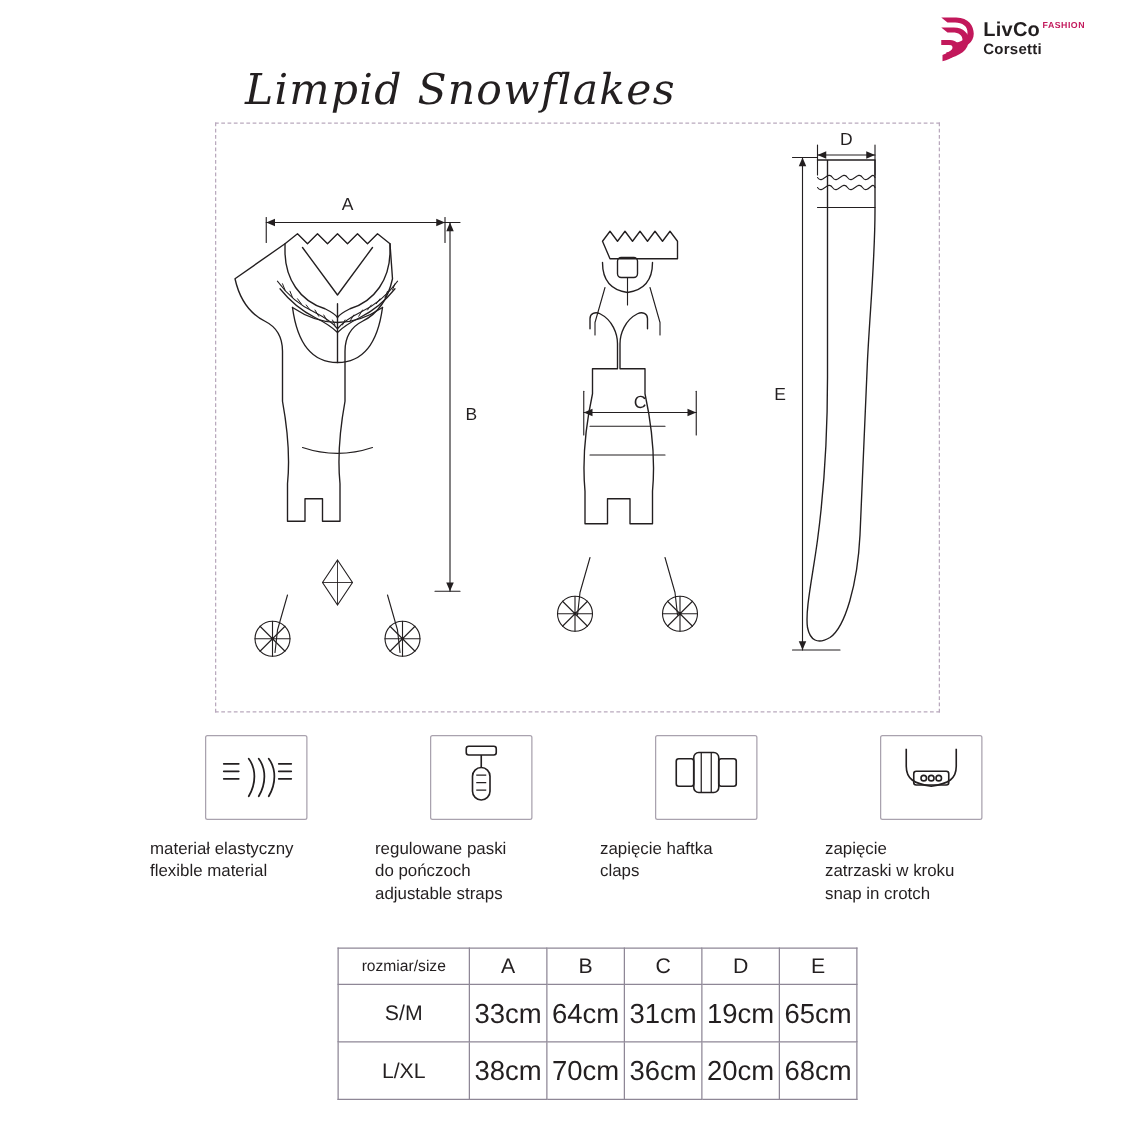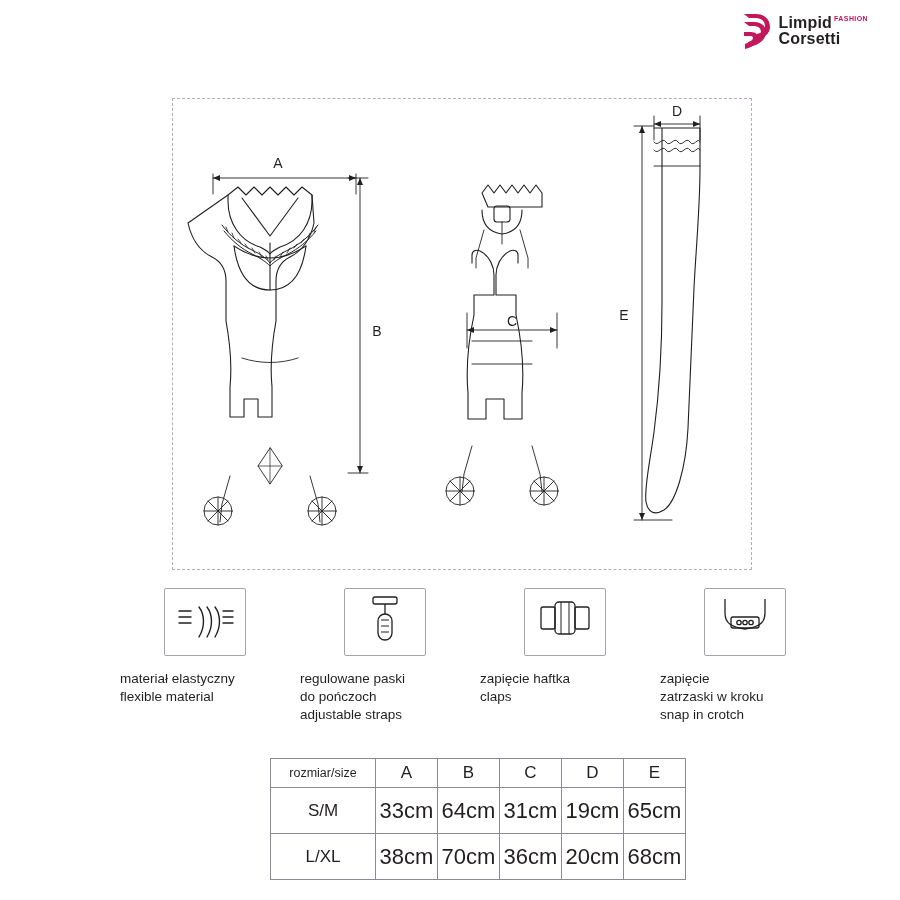--- a/index.html
+++ b/index.html
@@ -44,21 +44,21 @@
   }
   .brand-line1 .fashion {
     font-size: 7px;
     font-weight: bold;
     color: #c2185b;
     letter-spacing: .4px;
     vertical-align: super;
     margin-left: 2px;
   }
   .brand-line2 {
-    font-size: 16px;
+    font-size: 12px;
     font-weight: bold;
     color: #231f20;
     letter-spacing: .2px;
   }
 
   
   .title {
     position: absolute;
     left: 196px;
     top: 52px;
@@ -164,26 +164,27 @@
 <div class="page">
 
   <div class="brand">
     <svg class="brand-mark" viewBox="0 0 30 38">
       <path d="M2 2 L14 2 C24 2 28 9 28 15 C28 22 22 26 14 27 L14 22 C20 21 23 18 23 14 C23 9 19 6 13 6 L7 6 Z" fill="#c2185b"></path>
       <path d="M2 10 L12 10 C20 10 24 15 24 20 C24 28 17 33 6 35 L6 30 C14 28 19 25 19 20 C19 16 16 14 11 14 L7 14 Z" fill="#c2185b"></path>
       <path d="M2 20 L9 20 C14 20 16 23 16 26 C16 31 11 35 3 37 L3 32 C8 30 11 28 11 26 C11 24 9 24 7 24 L2 24 Z" fill="#c2185b"></path>
     </svg>
     <div class="brand-text">
       <div class="brand-line1">
-        <span>Limpid</span><span class="fashion">FASHION</span>
+        <span>LivCo</span><span class="fashion">FASHION</span>
       </div>
       <div class="brand-line2">Corsetti</div>
     </div>
   </div>
 
+  <div class="title">Limpid Snowflakes</div>
 
   <div class="frame"></div>
 
   <div class="drawings">
     <svg width="578" height="470" viewBox="0 0 578 470">
       <g fill="none" stroke="#231f20" stroke-width="1.1" stroke-linejoin="round" stroke-linecap="round">
 
         <g stroke="#231f20" stroke-width="0.9">
           <line x1="41" y1="76" x2="41" y2="96"></line>
           <line x1="184" y1="76" x2="184" y2="96"></line>

